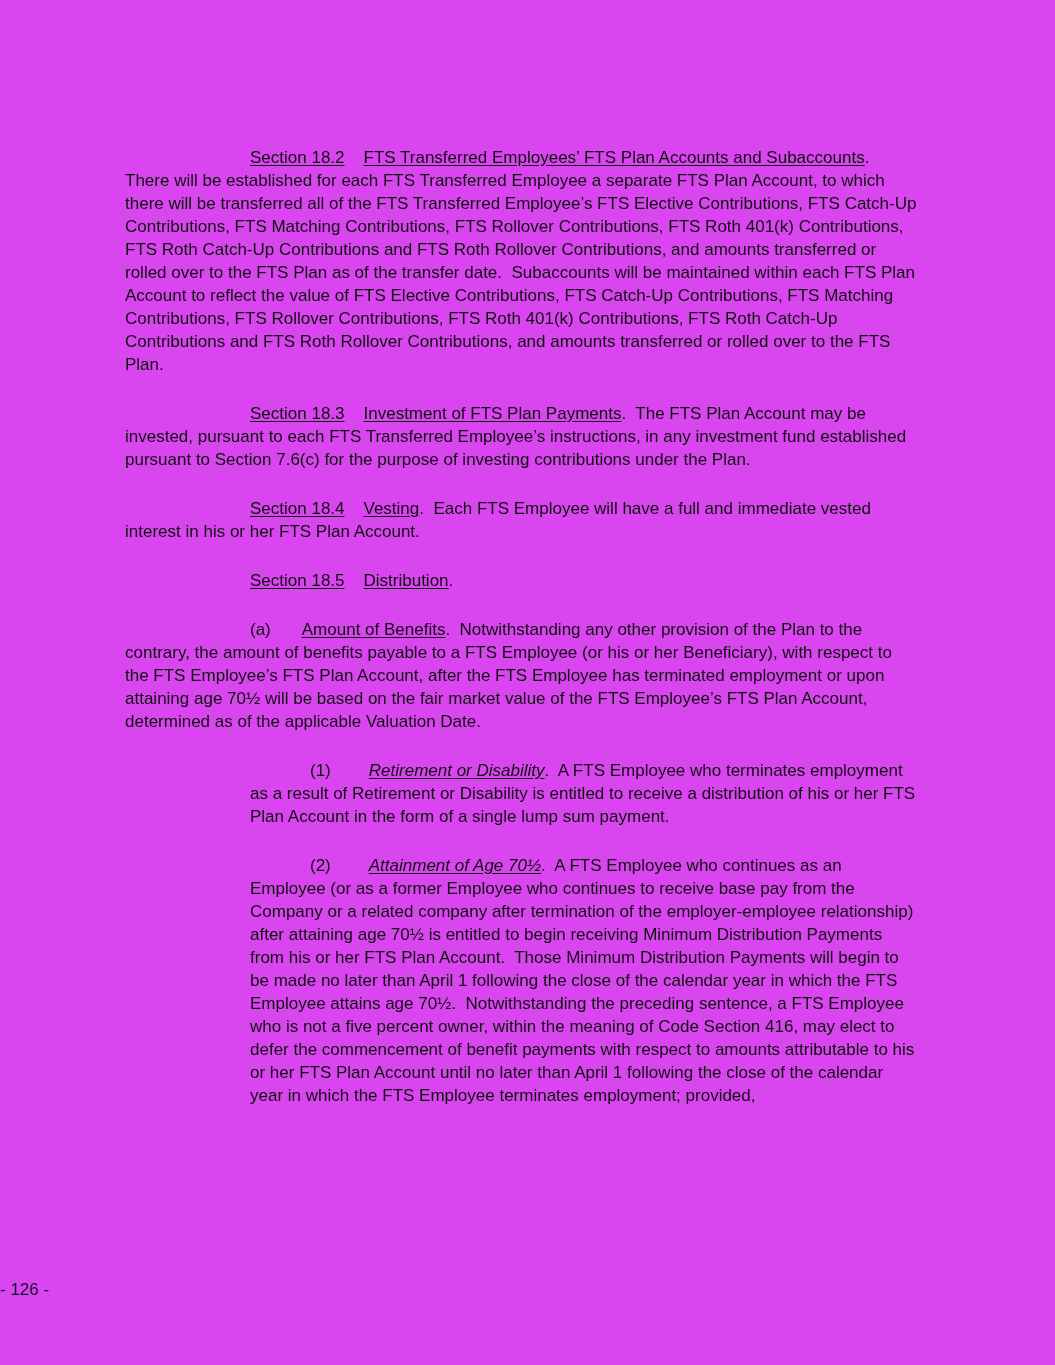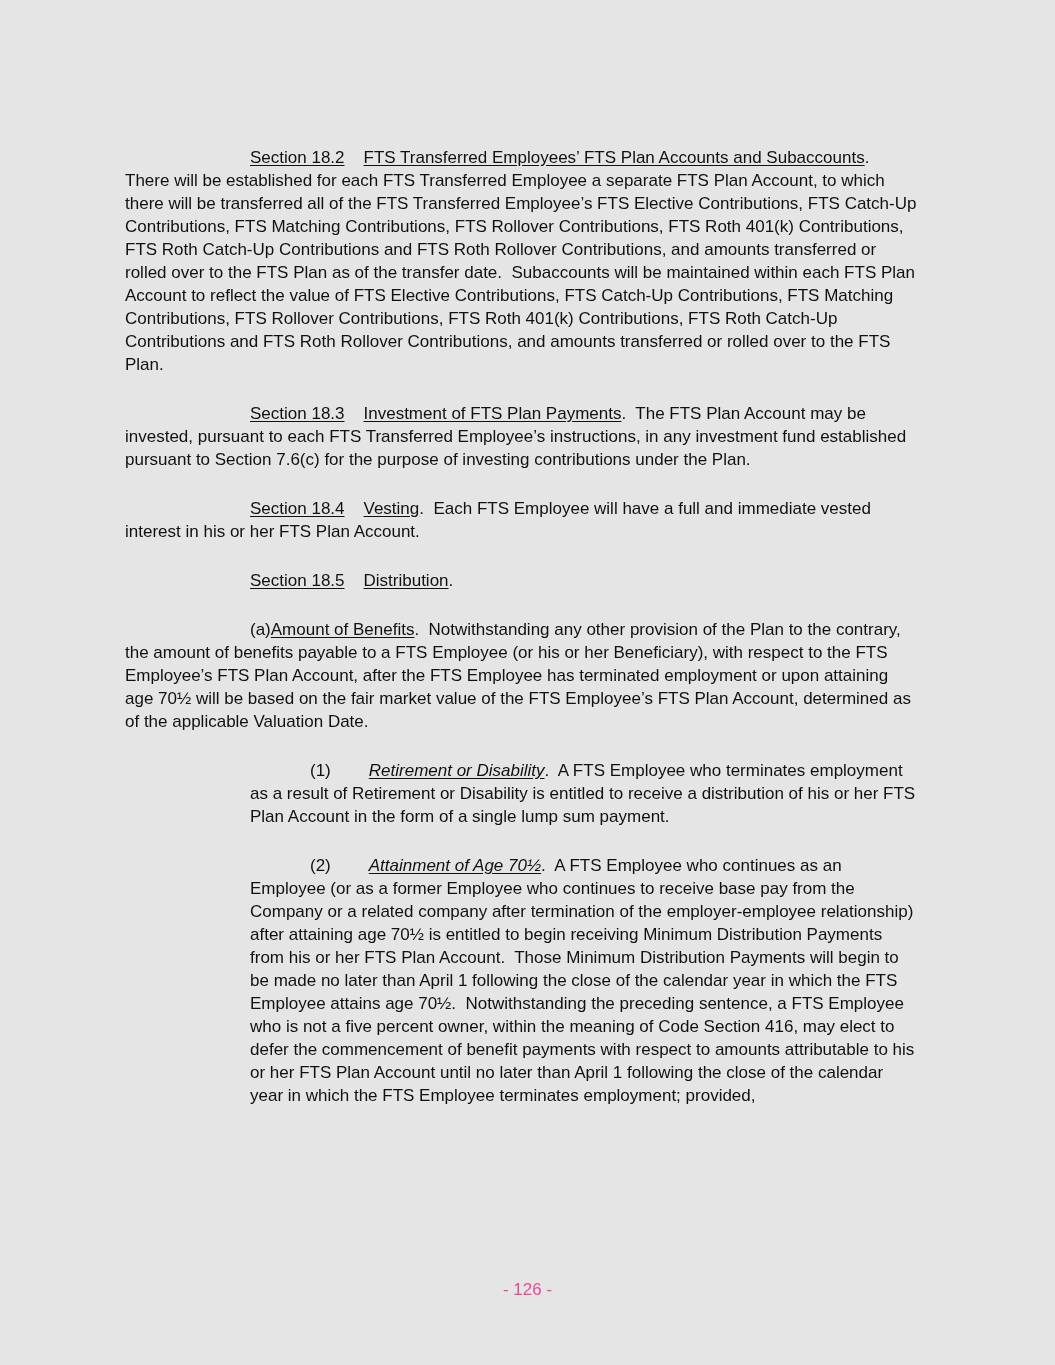--- a/index.html
+++ b/index.html
@@ -12,52 +12,52 @@
     min-height: 1365px;
     position: relative;
     font-family: "Liberation Sans", sans-serif;
     color: #111111;
   }
   .page {
     box-sizing: border-box;
     width: 1055px;
     min-height: 1365px;
     padding: 146px 135px 90px 125px;
-    background: #e5e5e5;
+    background: #d946ef;
   }
   p.para {
     margin: 0 0 26px 0;
     font-size: 17px;
     line-height: 23px;
     white-space: pre-wrap;
     text-align: left;
   }
   p.para.sec {
     text-indent: 125px;
   }
   p.para.clause {
     margin-left: 125px;
     text-indent: 60px;
   }
   .u {
     text-decoration: underline;
     text-underline-offset: 2px;
   }
   .gap-sm { margin-left: 19px; }
-  .gap-md { }
+  .gap-md { margin-left: 31px; }
   .gap-lg { margin-left: 38px; font-style: italic; }
   .page-number {
     position: absolute;
     top: 1278px;
     left: 0;
     width: 1055px;
-    text-align: center;
+    text-align: left;
     font-size: 17px;
     line-height: 23px;
-    color: #ec4899;
+    color: #0f172a;
   }
 </style>
 </head>
 <body>
 
 <div class="page">
 
   <p class="para sec"><span class="u">Section 18.2</span><span class="u gap-sm">FTS Transferred Employees’ FTS Plan Accounts and Subaccounts</span><span>.  There will be established for each FTS Transferred Employee a separate FTS Plan Account, to which there will be transferred all of the FTS Transferred Employee’s FTS Elective Contributions, FTS Catch-Up Contributions, FTS Matching Contributions, FTS Rollover Contributions, FTS Roth 401(k) Contributions, FTS Roth Catch-Up Contributions and FTS Roth Rollover Contributions, and amounts transferred or rolled over to the FTS Plan as of the transfer date.  Subaccounts will be maintained within each FTS Plan Account to reflect the value of FTS Elective Contributions, FTS Catch-Up Contributions, FTS Matching Contributions, FTS Rollover Contributions, FTS Roth 401(k) Contributions, FTS Roth Catch-Up Contributions and FTS Roth Rollover Contributions, and amounts transferred or rolled over to the FTS Plan.</span></p>
 
   <p class="para sec"><span class="u">Section 18.3</span><span class="u gap-sm">Investment of FTS Plan Payments</span><span>.  The FTS Plan Account may be invested, pursuant to each FTS Transferred Employee’s instructions, in any investment fund established pursuant to Section 7.6(c) for the purpose of investing contributions under the Plan.</span></p>

